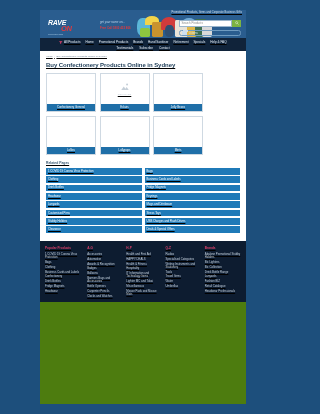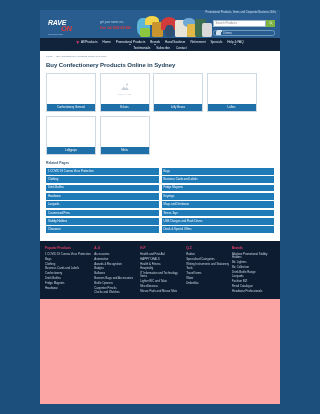--- a/index.html
+++ b/index.html
@@ -6,21 +6,21 @@
   html,body { width:320px; height:414px; overflow:hidden; }
   body {
     font-family: "Liberation Sans", sans-serif;
     background:#1d4f7c;
     font-size:3.2px;
     -webkit-font-smoothing:antialiased;
   }
   .page { width:320px; height:414px; position:relative; background:#1d4f7c; }
 
   
-  .frame { position:absolute; left:40px; top:10px; width:240px; height:394px; background:#fca5a5; overflow:hidden; }
+  .frame { position:absolute; left:40px; top:10px; width:206px; height:394px; background:#4d7c0f; overflow:hidden;text-decoration:underline; }
 
   
   .util { height:5px; background:#2a5d8f; display:flex; justify-content:flex-end; align-items:center; padding-right:4px; }
   .util-text { font-size:2.6px; color:#cfe0ef; letter-spacing:.06px; white-space:nowrap; }
 
   
   .masthead { height:23px; background:#2a5d8f; position:relative; overflow:hidden; }
   .logo { position:absolute; left:8px; top:4px; width:48px; height:14px; }
   .logo-rave { font-size:7px; font-weight:bold; font-style:italic; color:#ffffff; letter-spacing:-.2px; line-height:7px; }
   .logo-on { font-size:7.5px; font-weight:bold; font-style:italic; color:#e03a3e; letter-spacing:-.3px; line-height:6px; margin-left:13px; }

